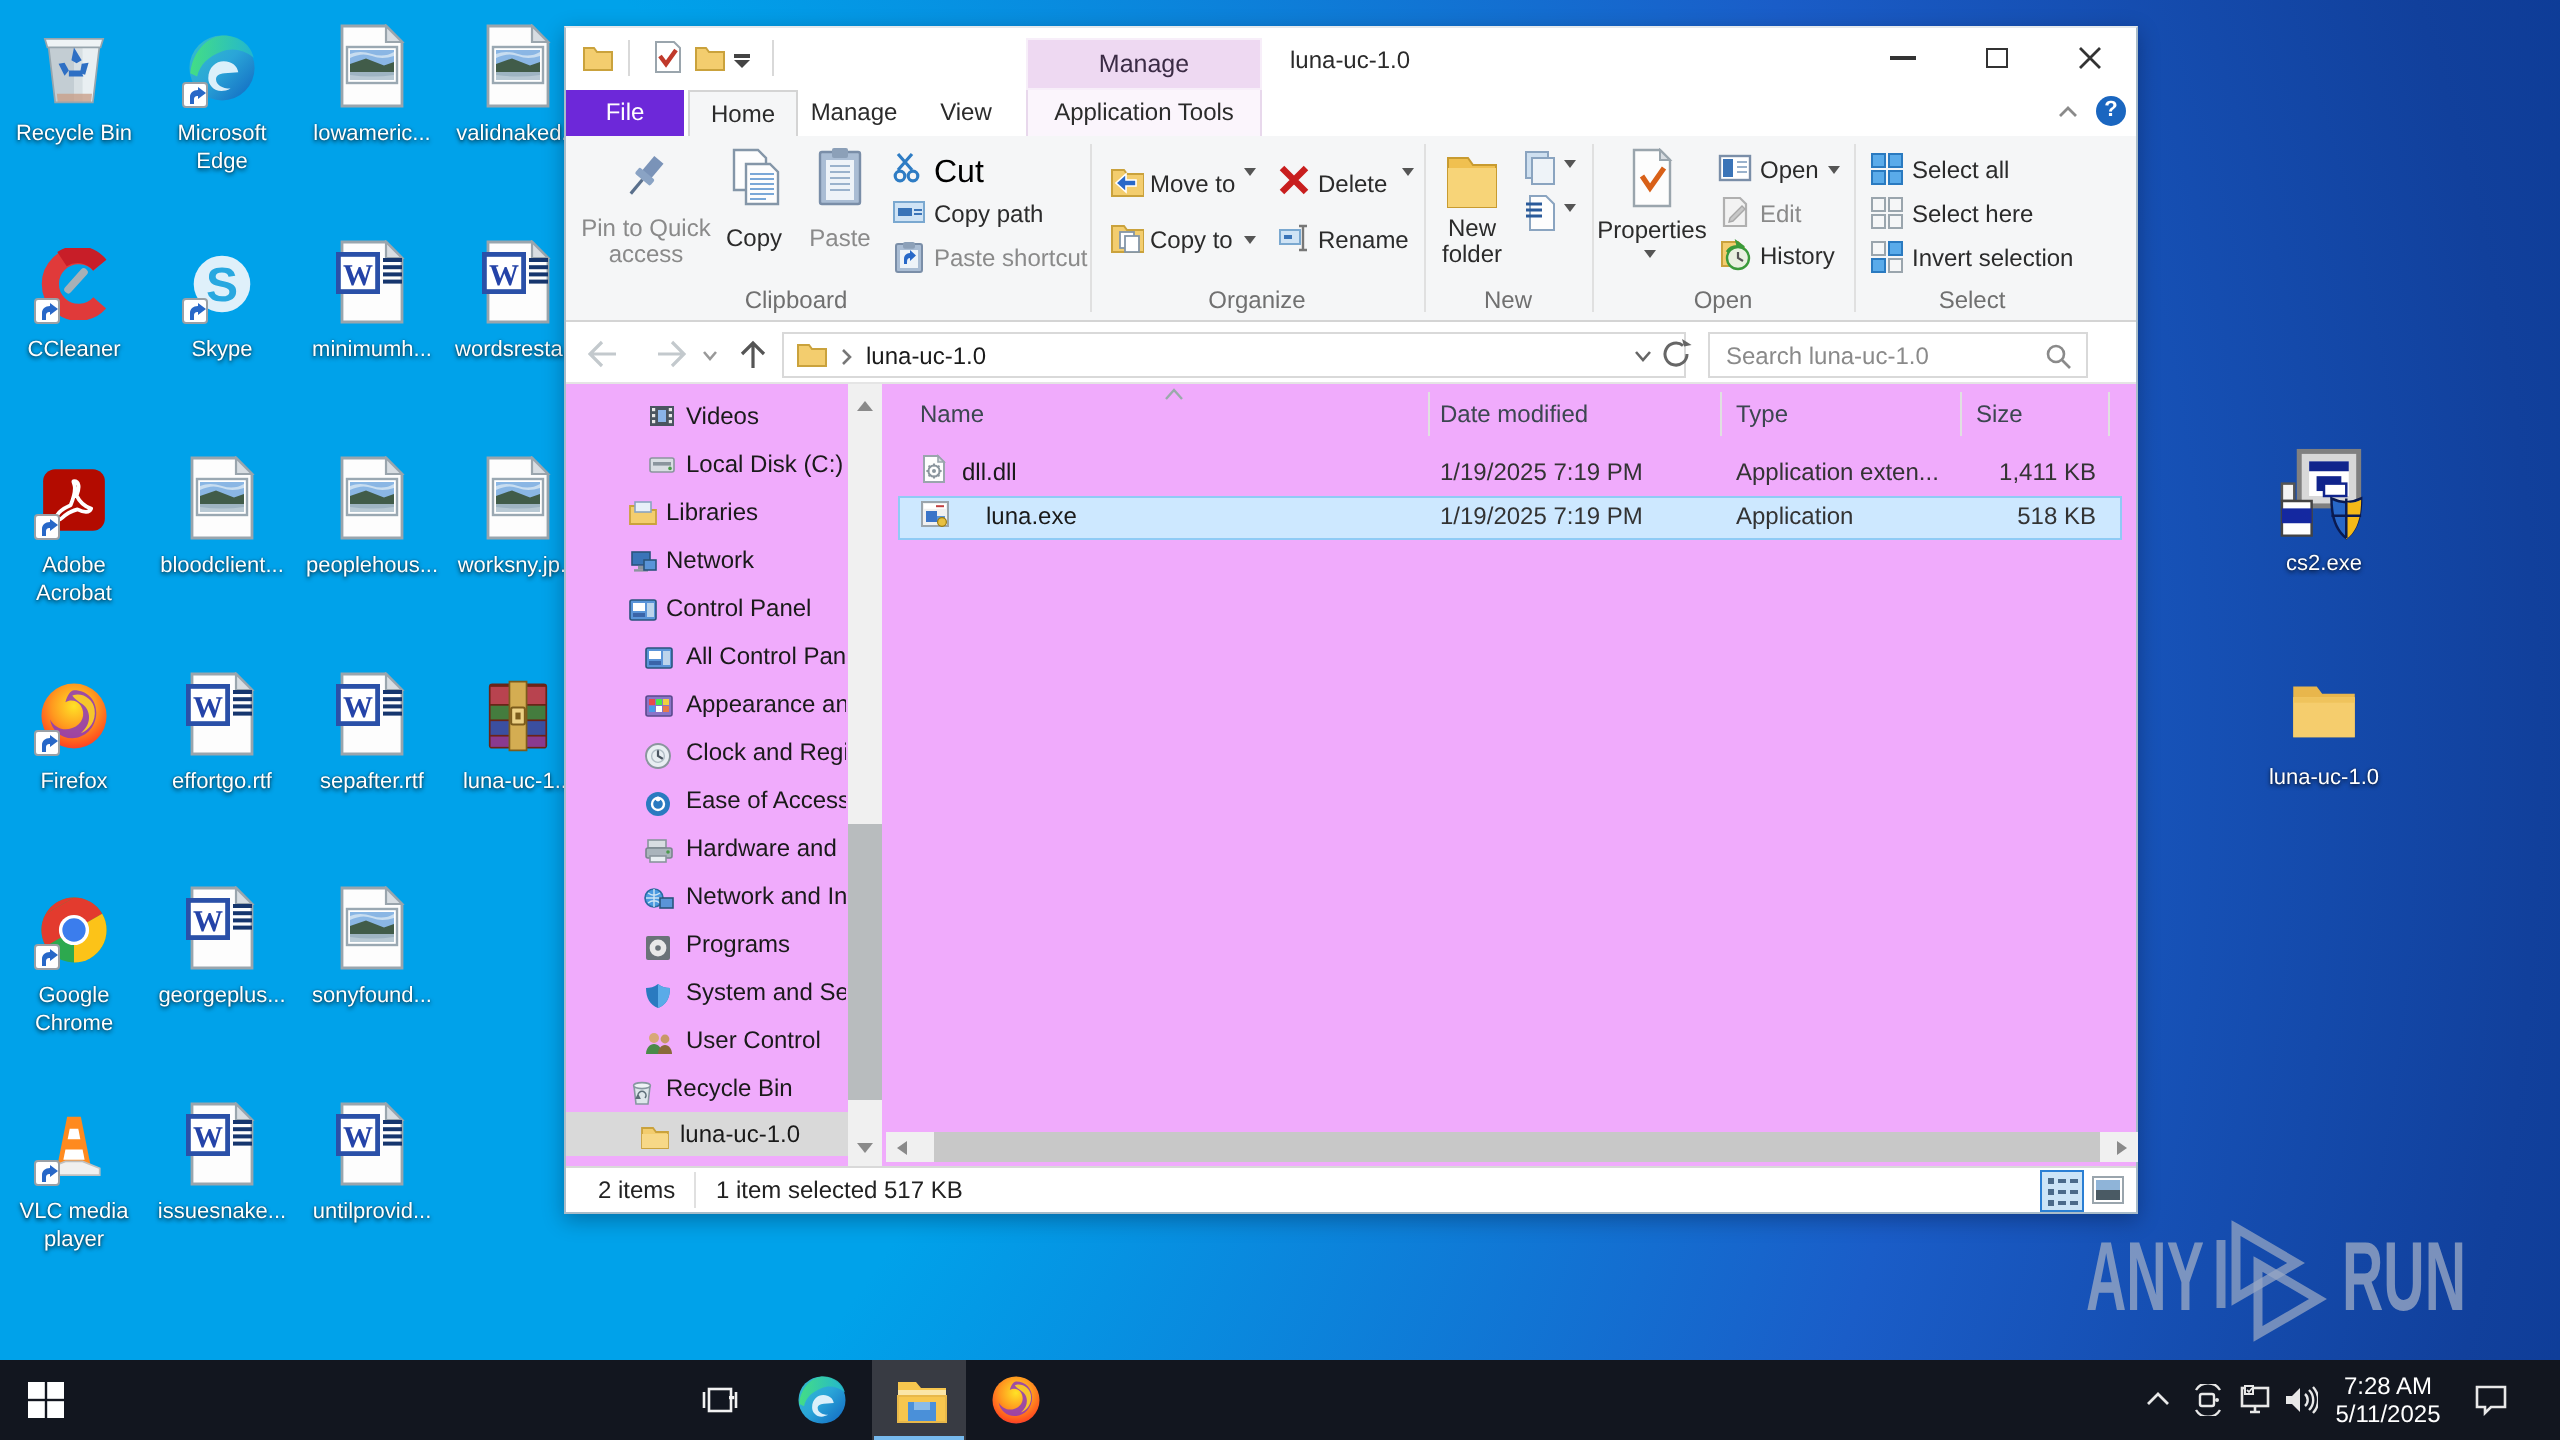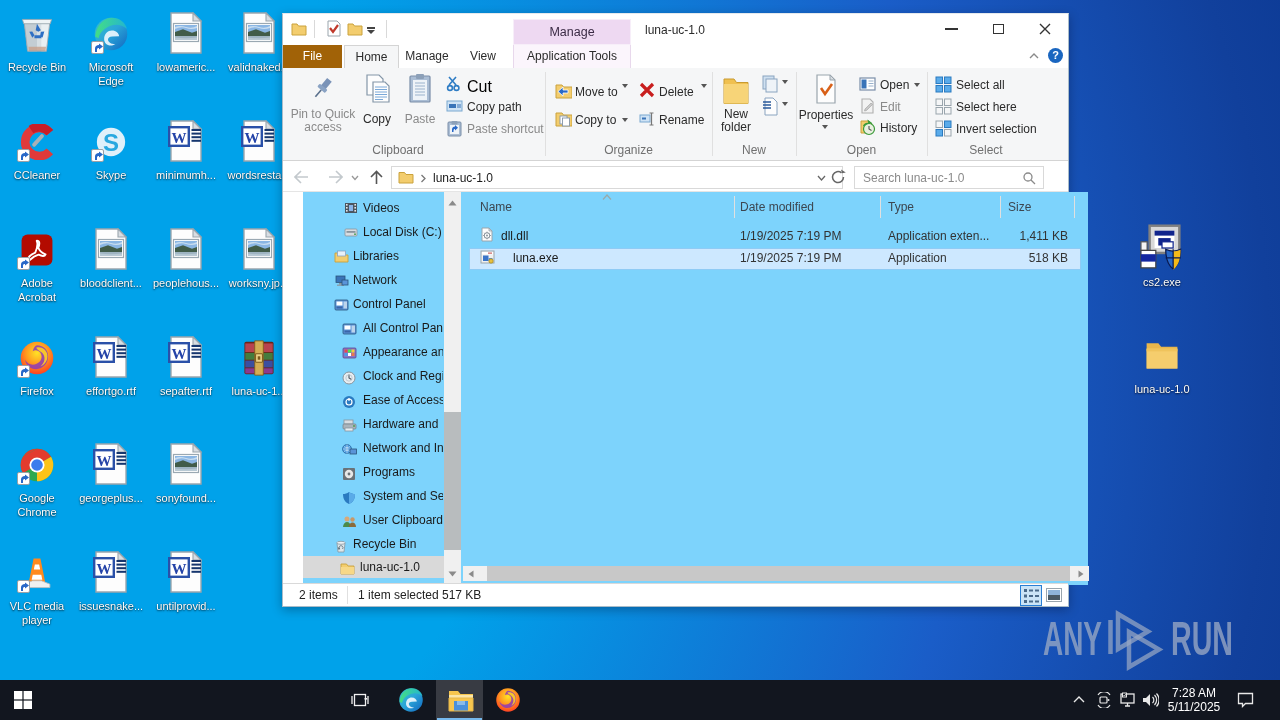--- a/index.html
+++ b/index.html
@@ -20,21 +20,21 @@
   text-shadow:0 1px 2px rgba(0,0,0,.7), 0 0 1px rgba(0,0,0,.45);
 }
 .shortcut-arrow { position:absolute; left:-2px; bottom:-2px; width:13px; height:13px; background:#fff; border:1px solid #9aa0a6; border-radius:2px; }
 .shortcut-arrow svg { position:absolute; left:1px; top:1px; }
 
 #win { position:absolute; left:282px; top:13px; width:787px; height:594px; background:#fff; border:1px solid #a9bcc9; border-top-color:#e4e9ed; font-size:12px; color:#1a1a1a; box-shadow:0 3px 10px rgba(0,0,20,.3); }
 #titlebar { position:absolute; left:0; top:0; width:100%; height:31px; background:#fff; }
 #tabs { position:absolute; left:0; top:31px; width:100%; height:23px; background:#fff; }
 #ribbon { position:absolute; left:0; top:54px; width:100%; height:93px; background:#f5f6f7; border-bottom:1px solid #d4d4d4; }
 #addr { position:absolute; left:0; top:148px; width:100%; height:30px; background:#fff; border-bottom:1px solid #e5e5e5; }
-#main { position:absolute; left:0; top:178px; width:100%; height:393px; background:#7dd3fc;margin-left:20px; }
+#main { position:absolute; left:0; top:178px; width:100%; height:393px; background:#f0abfc; }
 #statusbar { position:absolute; left:0; bottom:0; width:100%; height:23px; background:#fff; border-top:1px solid #d9d9d9; font-size:12px; color:#222; }
 .grouplbl { position:absolute; bottom:3px; font-size:12px; color:#707070; width:100%; text-align:center; }
 .rsep { position:absolute; top:4px; bottom:4px; width:1px; background:#e0e0e0; }
 .caret { display:inline-block; width:0; height:0; border-left:3.5px solid transparent; border-right:3.5px solid transparent; border-top:4px solid #555; vertical-align:middle; }
 .gray { color:#8a8a8a; }
 
 #taskbar { position:absolute; left:0; top:680px; width:1280px; height:40px; background:#12161f; }
 </style>
 </head>
 <body>
@@ -391,21 +391,21 @@
     <div class="abs" style="left:103px;top:6px;width:1px;height:18px;background:#d9d9d9"></div>
     <div class="abs" style="left:230px;top:5px;width:118px;height:26px;background:#eed9f2;border:1px solid #f7eef9;text-align:center;line-height:25px;color:#3b2b45;font-size:12.5px">Manage</div>
     <div class="abs" style="left:362px;top:9px;font-size:12px;color:#2b2b2b">luna-uc-1.0</div>
     <div class="abs" style="left:662px;top:14px;width:13px;height:1.5px;background:#333"></div>
     <div class="abs" style="left:710px;top:10px;width:11px;height:10px;border:1.4px solid #333"></div>
     <svg class="abs" style="left:756px;top:9px" width="12" height="12" viewBox="0 0 12 12">
         <path d="M1 1 L11 11 M11 1 L1 11" stroke="#333" stroke-width="1.4"></path>
       </svg>
   </div>
   <div id="tabs">
-    <div class="abs" style="left:0;top:0;width:59px;height:23px;background:#a16207;color:#fff;text-align:center;line-height:23px;font-size:12px">File</div>
+    <div class="abs" style="left:0;top:0;width:59px;height:23px;background:#6d28d9;color:#fff;text-align:center;line-height:23px;font-size:12px">File</div>
     <div class="abs" style="left:61px;top:0;width:55px;height:24px;background:#f5f6f7;border:1px solid #d4d4d4;border-bottom:none;color:#2b2b2b;text-align:center;line-height:23px;font-size:12px">Home</div>
     <div class="abs" style="left:116px;top:0;width:56px;height:23px;color:#2b2b2b;text-align:center;line-height:23px;font-size:12px">Manage</div>
     <div class="abs" style="left:172px;top:0;width:56px;height:23px;color:#2b2b2b;text-align:center;line-height:23px;font-size:12px">View</div>
     <div class="abs" style="left:230px;top:0;width:118px;height:23px;background:#fbf5fc;border-left:1px solid #e8d8ec;border-right:1px solid #e8d8ec;color:#2b2b2b;text-align:center;line-height:23px;font-size:12px">Application Tools</div>
     <svg class="abs" style="left:746px;top:7px" width="10" height="7" viewBox="0 0 10 7">
         <path d="M1 6 L5 2 L9 6" fill="none" stroke="#8a8a8a" stroke-width="1.4"></path>
       </svg>
     <div class="abs" style="left:765px;top:3px;width:15px;height:15px;border-radius:50%;background:#1a66c0;color:#fff;font-size:11px;font-weight:bold;text-align:center;line-height:15px">?</div>
   </div>
   <div id="ribbon">
@@ -690,21 +690,21 @@
             <path d="M7 1 C9 2.5 11 3 13 3 C13 8 11 11.5 7 13 C3 11.5 1 8 1 3 C3 3 5 2.5 7 1z" fill="#2a7ac0"></path>
             <path d="M7 1 C9 2.5 11 3 13 3 C13 8 11 11.5 7 13z" fill="#5aabe8"></path>
           </svg></div>
       <div class="abs" style="left:60px;top:292px;width:80px;height:24px;line-height:24px;overflow:hidden;white-space:nowrap">System and Se</div>
       <div class="abs" style="left:39px;top:323px"><svg width="15" height="13" viewBox="0 0 15 13">
             <circle cx="5" cy="4" r="2.5" fill="#d8a878"></circle>
             <path d="M1 12 c0-3 2-5 4-5 c2 0 4 2 4 5z" fill="#4a8a4a"></path>
             <circle cx="10.5" cy="4.5" r="2.2" fill="#c89868"></circle>
             <path d="M7 12 c0-2.5 1.5-4.5 3.5-4.5 c2 0 3.5 2 3.5 4.5z" fill="#8a6a3a"></path>
           </svg></div>
-      <div class="abs" style="left:60px;top:316px;width:80px;height:24px;line-height:24px;overflow:hidden;white-space:nowrap">User Clipboard</div>
+      <div class="abs" style="left:60px;top:316px;width:80px;height:24px;line-height:24px;overflow:hidden;white-space:nowrap">User Control</div>
       <div class="abs" style="left:31px;top:347px"><svg width="14" height="14" viewBox="0 0 14 14">
             <path d="M3 4 L11 4 L10 13 L4 13 Z" fill="#dde6ea" stroke="#8797a1" stroke-width=".8"></path>
             <ellipse cx="7" cy="3.8" rx="4.2" ry="1.5" fill="#eef2f5" stroke="#8797a1" stroke-width=".8"></ellipse>
             <path d="M5.5 10 a2 2 0 1 1 3 0 M5 8.5 l.8 1.6 l-1.6 0z" stroke="#5d6e78" stroke-width=".8" fill="none"></path>
           </svg></div>
       <div class="abs" style="left:50px;top:340px;width:90px;height:24px;line-height:24px;overflow:hidden;white-space:nowrap">Recycle Bin</div>
       <div class="abs" style="left:0;top:364px;width:141px;height:22px;background:#d9d9d9"></div>
       <div class="abs" style="left:37px;top:370px"><svg width="15" height="13" viewBox="0 0 15 13">
             <path d="M1 2 h5.5 l1.5 2 h6 v8 H1 z" fill="#f3cd6e" stroke="#caa23c" stroke-width=".9"></path>
             <path d="M1 5 h13 v7 H1 z" fill="#f7d887"></path>

